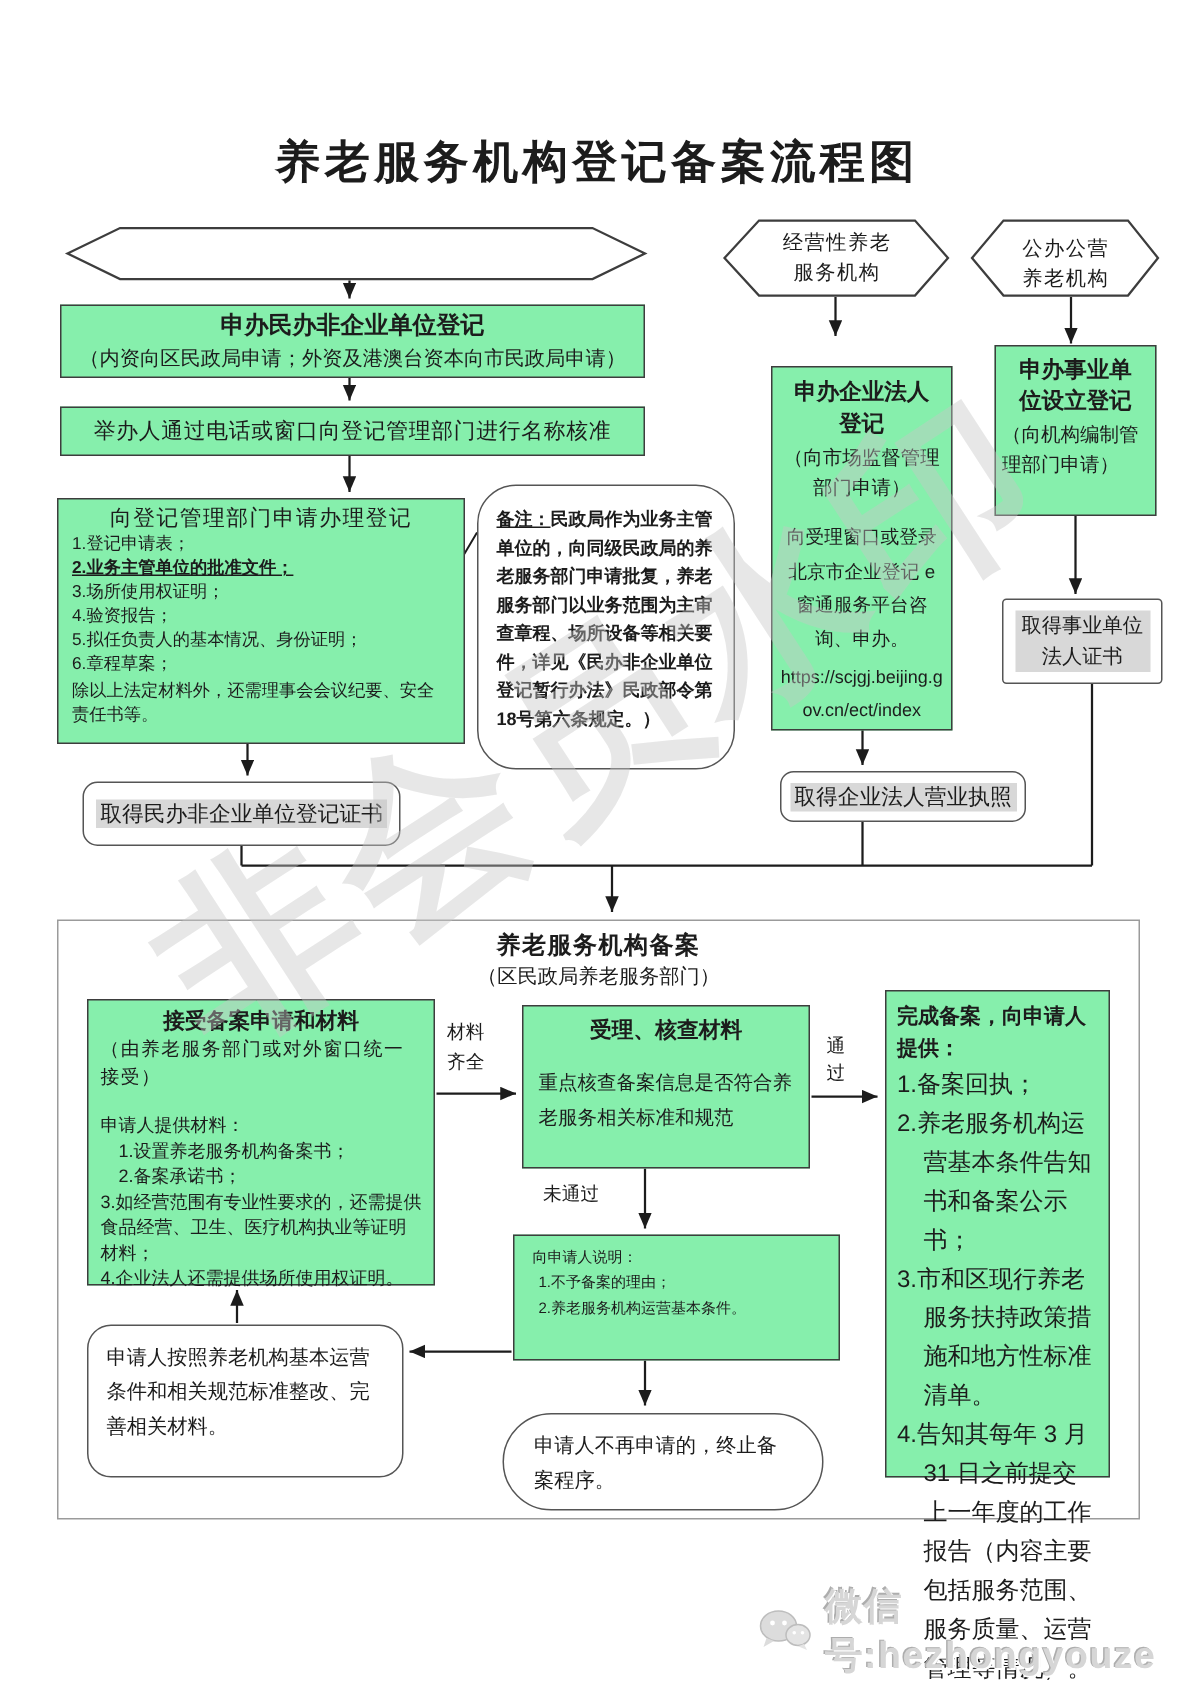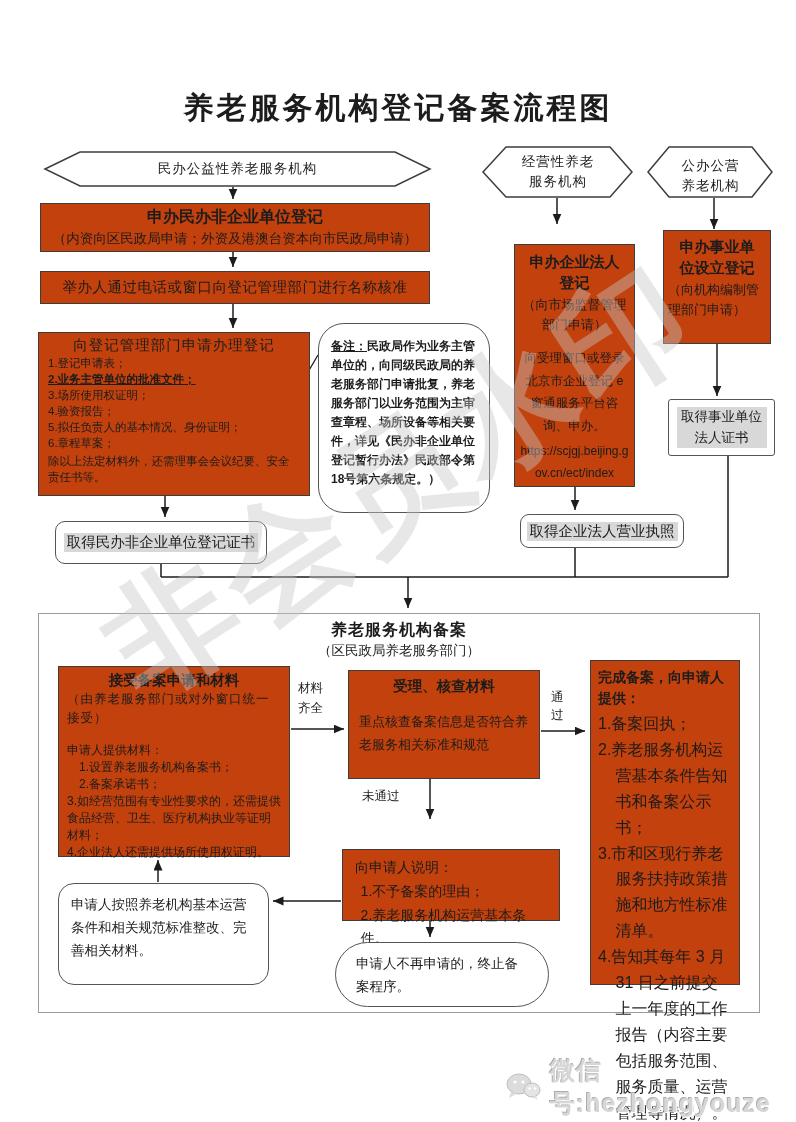--- a/index.html
+++ b/index.html
@@ -1,21 +1,21 @@
 <!DOCTYPE html>
 <html><head>
 <meta charset="utf-8">
 <style>
   html,body{margin:0;padding:0;background:#fff;}
   .page{position:relative;width:796px;height:1122px;background:#ffffff;overflow:hidden;
         font-family:"Liberation Sans","DejaVu Sans",sans-serif;color:#1c1c1c;}
   .abs{position:absolute;box-sizing:border-box;}
   .title{left:0;top:88px;width:796px;text-align:center;font-size:30px;font-weight:700;letter-spacing:3px;z-index:3;}
   svg.overlay{position:absolute;left:0;top:0;width:796px;height:1122px;z-index:1;}
-  .box{border:1.5px solid #3d3d3d;background:#c2410c;z-index:2;}
+  .box{border:1.5px solid #3d3d3d;background:#86efac;z-index:2;}
   .rounded{border:1.5px solid #555;background:#fff;z-index:2;}
   .hex-label{z-index:2;display:flex;align-items:center;justify-content:center;text-align:center;font-size:13.5px;line-height:1.45;letter-spacing:1px;}
   .center{display:flex;flex-direction:column;align-items:center;justify-content:center;text-align:center;}
   .b{font-weight:700;}
   .u{text-decoration:underline;}
   .hl{background:#d8d8d8;padding:0 3px;}
   .small-list{font-size:11.5px;line-height:1.4;}
   .hang{padding-left:1.1em;text-indent:-1.1em;}
   .watermark{left:-50px;top:395px;width:900px;text-align:center;font-size:128px;font-weight:700;
              color:#c7c7c7;opacity:.42;letter-spacing:6px;transform:rotate(-33deg);z-index:6;
@@ -58,21 +58,20 @@
     <line x1="291" y1="729" x2="344" y2="729" stroke="#1c1c1c" stroke-width="1.5" marker-end="url(#arr)"></line>
     <line x1="541" y1="731" x2="585" y2="731" stroke="#1c1c1c" stroke-width="1.5" marker-end="url(#arr)"></line>
     <line x1="430" y1="779" x2="430" y2="819" stroke="#1c1c1c" stroke-width="1.5" marker-end="url(#arr)"></line>
     <line x1="341" y1="901" x2="273" y2="901" stroke="#1c1c1c" stroke-width="1.5" marker-end="url(#arr)"></line>
     <line x1="158" y1="882" x2="158" y2="860" stroke="#1c1c1c" stroke-width="1.5" marker-end="url(#arr)"></line>
     <line x1="430" y1="907" x2="430" y2="937" stroke="#1c1c1c" stroke-width="1.5" marker-end="url(#arr)"></line>
   </svg>
 
   <div class="abs title">养老服务机构登记备案流程图</div>
 
-  <div class="abs hex-label" style="left:80px;top:152px;width:315px;height:34px;">民办公益性养老服务机构</div>
   <div class="abs hex-label" style="left:506px;top:147px;width:104px;height:50px;">
     <span><span>经营性养老</span><br><span>服务机构</span></span>
   </div>
   <div class="abs hex-label" style="left:669px;top:147px;width:83px;height:57px;">
     <span><span>公办公营</span><br><span>养老机构</span></span>
   </div>
 
   <div class="abs box center" style="left:40px;top:203px;width:390px;height:49px;">
     <div class="b" style="font-size:16px;">申办民办非企业单位登记</div>
     <div style="font-size:13.5px;margin-top:2px;">（内资向区民政局申请；外资及港澳台资本向市民政局申请）</div>
@@ -152,21 +151,21 @@
     <div style="font-size:16px;line-height:1.62;margin-top:2px;">
       <div class="hang">1.备案回执；</div>
       <div class="hang">2.养老服务机构运营基本条件告知书和备案公示书；</div>
       <div class="hang">3.市和区现行养老服务扶持政策措施和地方性标准清单。</div>
       <div class="hang">4.告知其每年 3 月 31 日之前提交上一年度的工作报告（内容主要包括服务范围、服务质量、运营管理等情况）。</div>
     </div>
   </div>
 
   <div class="abs" style="left:362px;top:788px;width:50px;font-size:12.5px;z-index:2;">未通过</div>
 
-  <div class="abs box" style="left:342px;top:823px;width:218px;height:72px;padding:6px 12px;font-size:14px;line-height:1.7;margin-top:26px;">
+  <div class="abs box" style="left:342px;top:823px;width:218px;height:84px;padding:6px 12px;font-size:10px;line-height:1.7;">
     <div>向申请人说明：</div>
     <div style="padding-left:.4em;">1.不予备案的理由；</div>
     <div style="padding-left:.4em;">2.养老服务机构运营基本条件。</div>
   </div>
 
   <div class="abs rounded" style="left:58px;top:883px;width:211px;height:102px;border-radius:16px;padding:10px 12px;font-size:13.5px;line-height:1.7;">申请人按照养老机构基本运营条件和相关规范标准整改、完善相关材料。</div>
 
   <div class="abs rounded" style="left:335px;top:942px;width:214px;height:65px;border-radius:33px;padding:10px 20px;font-size:13.5px;line-height:1.7;">申请人不再申请的，终止备案程序。</div>
 
   <div class="abs watermark">非会员水印</div>

